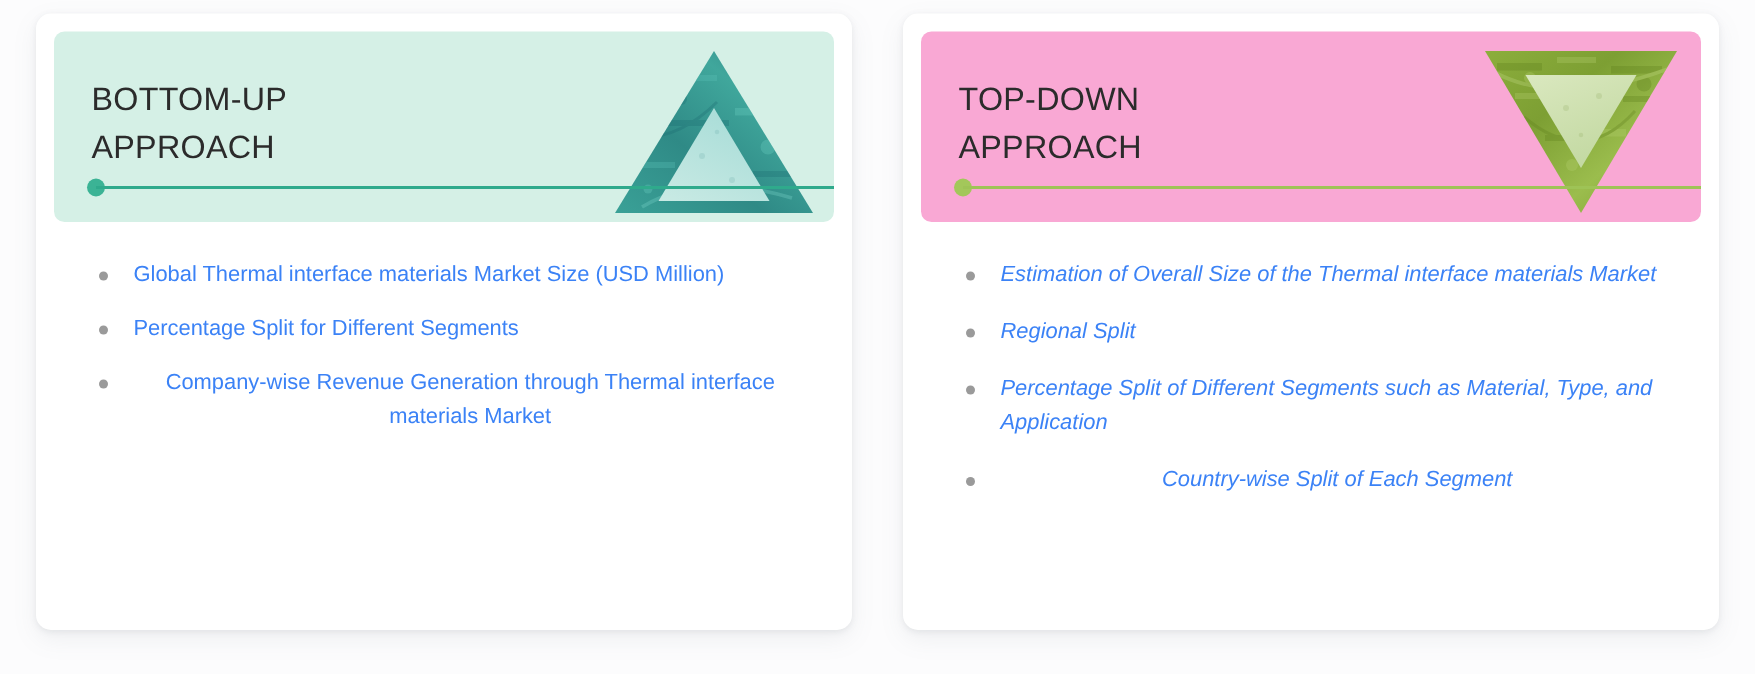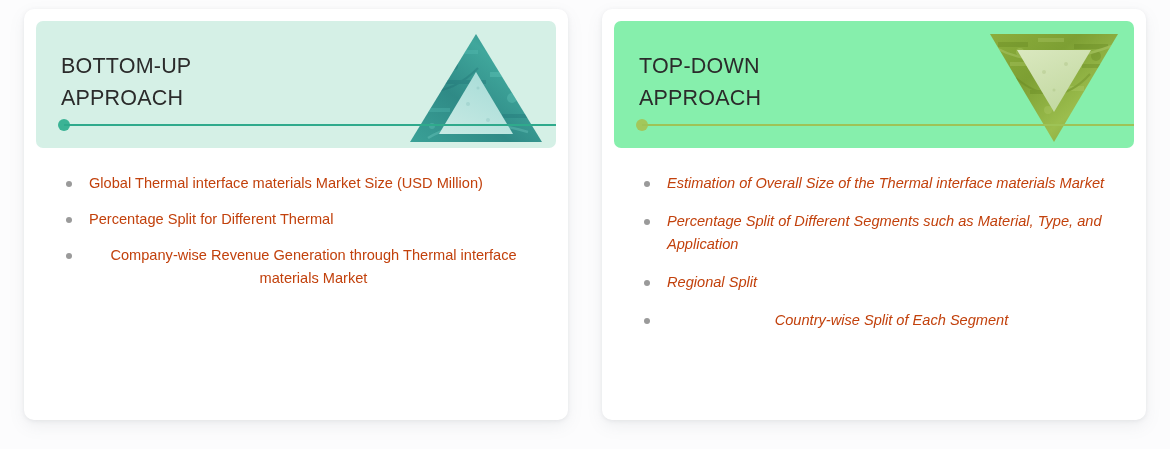--- a/index.html
+++ b/index.html
@@ -38,21 +38,21 @@
   }
 
   .card-header {
     position: relative;
     height: 127px;
     border-radius: 7px;
     overflow: hidden;
     flex: none;
   }
   .card--bottomup .card-header { background: #d5f0e6; }
-  .card--topdown  .card-header { background: #86efac; padding-left: 40px; }
+  .card--topdown  .card-header { background: #f9a8d4; padding-left: 40px; }
 
   .header-title {
     position: absolute;
     left: 25px;
     top: 29px;
     font-size: 21.5px;
     line-height: 32px;
     letter-spacing: 0.2px;
     color: #2b2b2b;
     white-space: pre-line;
@@ -108,21 +108,21 @@
     list-style: none;
     margin: 0;
     padding: 0;
   }
   ul.bullets li {
     position: relative;
     padding-left: 31px;
     margin-bottom: 13px;
     font-size: 14.6px;
     line-height: 23px;
-    color: #c2410c;
+    color: #3b82f6;
   }
   ul.bullets li:last-child { margin-bottom: 0; text-align: center; }
   ul.bullets li .dot {
     position: absolute;
     left: 8px;
     top: 9px;
     width: 6px;
     height: 6px;
     border-radius: 50%;
     background: #9a9a9a;
@@ -189,21 +189,21 @@
     </div>
 
     <div class="card-body">
       <ul class="bullets">
         <li>
           <span class="dot"></span>
           <span>Global Thermal interface materials Market Size (USD Million)</span>
         </li>
         <li>
           <span class="dot"></span>
-          <span>Percentage Split for Different Thermal</span>
+          <span>Percentage Split for Different Segments</span>
         </li>
         <li>
           <span class="dot"></span>
           <span>Company-wise Revenue Generation through Thermal interface materials Market</span>
         </li>
       </ul>
     </div>
   </div>
 
   <div class="card card--topdown">
@@ -261,27 +261,27 @@
     </div>
 
     <div class="card-body">
       <ul class="bullets">
         <li>
           <span class="dot"></span>
           <span>Estimation of Overall Size of the Thermal interface materials Market</span>
         </li>
         <li>
           <span class="dot"></span>
+          <span>Regional Split</span>
+        </li>
+        <li>
+          <span class="dot"></span>
           <span>Percentage Split of Different Segments such as Material, Type, and Application</span>
         </li>
         <li>
           <span class="dot"></span>
-          <span>Regional Split</span>
-        </li>
-        <li>
-          <span class="dot"></span>
           <span>Country-wise Split of Each Segment</span>
         </li>
       </ul>
     </div>
   </div>
 
 </div>
 
 </body></html>

